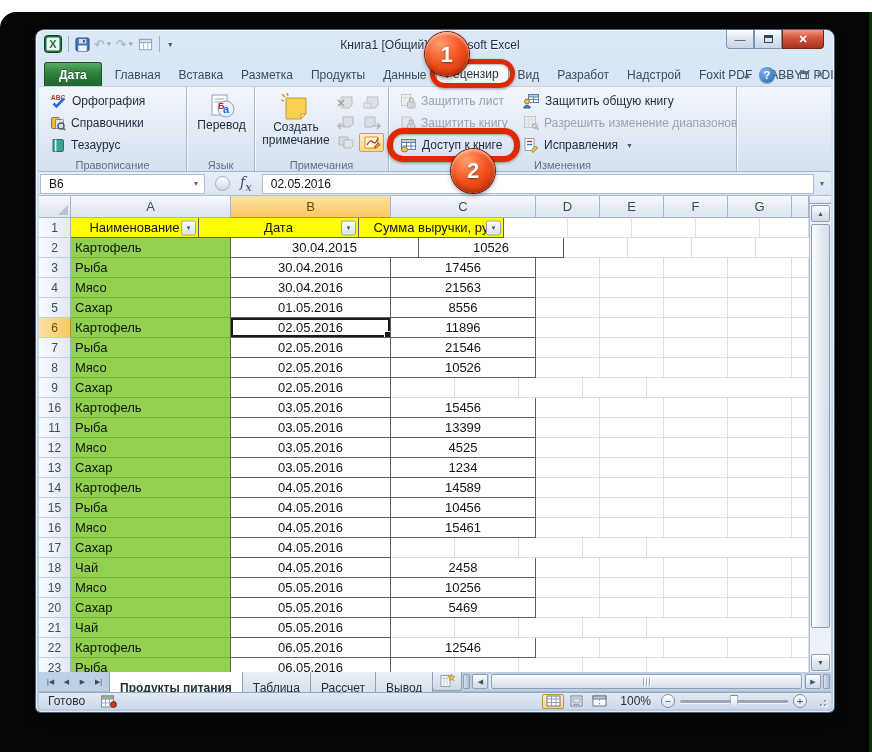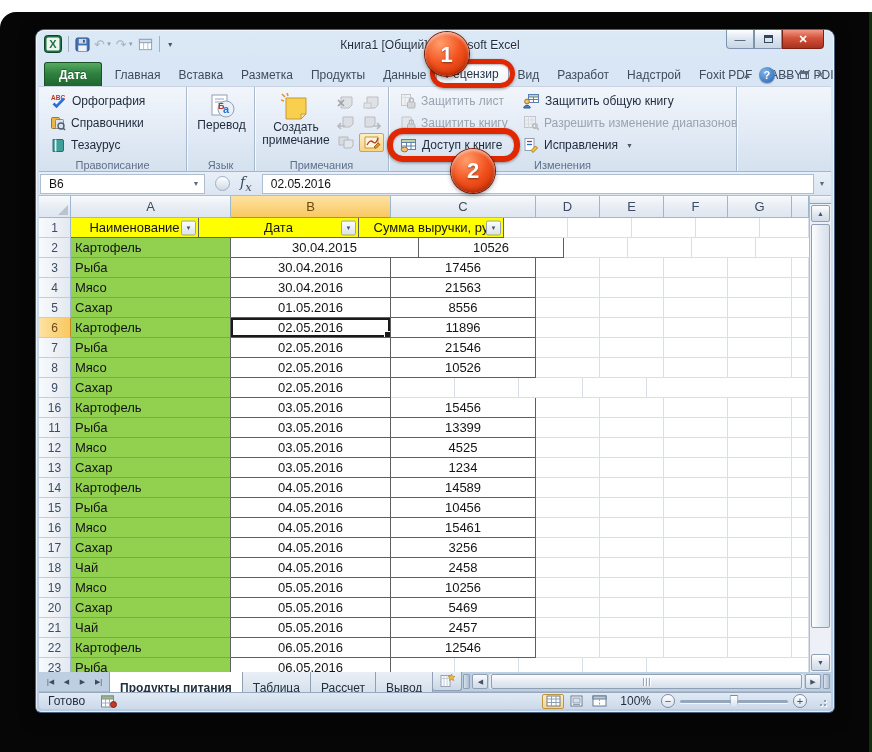--- a/index.html
+++ b/index.html
@@ -643,21 +643,20 @@
           <div class="c " style="width: 64px;"></div>
           <div class="c " style="width: 64px;"></div>
           <div class="c " style="width: 64px;"></div>
           <div class="c " style="width: 64px;"></div>
           <div class="c" style="flex: 1 1 0%;"></div>
         </div>
         <div class="r">
           <div class="rh">17</div>
           <div class="c name" style="width: 160px;">Сахар</div>
           <div class="c data" style="width: 160px;">04.05.2016</div>
-          <div class="c data" style="width: 145px;">3256</div>
           <div class="c " style="width: 64px;"></div>
           <div class="c " style="width: 64px;"></div>
           <div class="c " style="width: 64px;"></div>
           <div class="c " style="width: 64px;"></div>
           <div class="c" style="flex: 1 1 0%;"></div>
         </div>
         <div class="r">
           <div class="rh">18</div>
           <div class="c name" style="width: 160px;">Чай</div>
           <div class="c data" style="width: 160px;">04.05.2016</div>
@@ -687,21 +686,20 @@
           <div class="c " style="width: 64px;"></div>
           <div class="c " style="width: 64px;"></div>
           <div class="c " style="width: 64px;"></div>
           <div class="c " style="width: 64px;"></div>
           <div class="c" style="flex: 1 1 0%;"></div>
         </div>
         <div class="r">
           <div class="rh">21</div>
           <div class="c name" style="width: 160px;">Чай</div>
           <div class="c data" style="width: 160px;">05.05.2016</div>
-          <div class="c data" style="width: 145px;">2457</div>
           <div class="c " style="width: 64px;"></div>
           <div class="c " style="width: 64px;"></div>
           <div class="c " style="width: 64px;"></div>
           <div class="c " style="width: 64px;"></div>
           <div class="c" style="flex: 1 1 0%;"></div>
         </div>
         <div class="r">
           <div class="rh">22</div>
           <div class="c name" style="width: 160px;">Картофель</div>
           <div class="c data" style="width: 160px;">06.05.2016</div>

